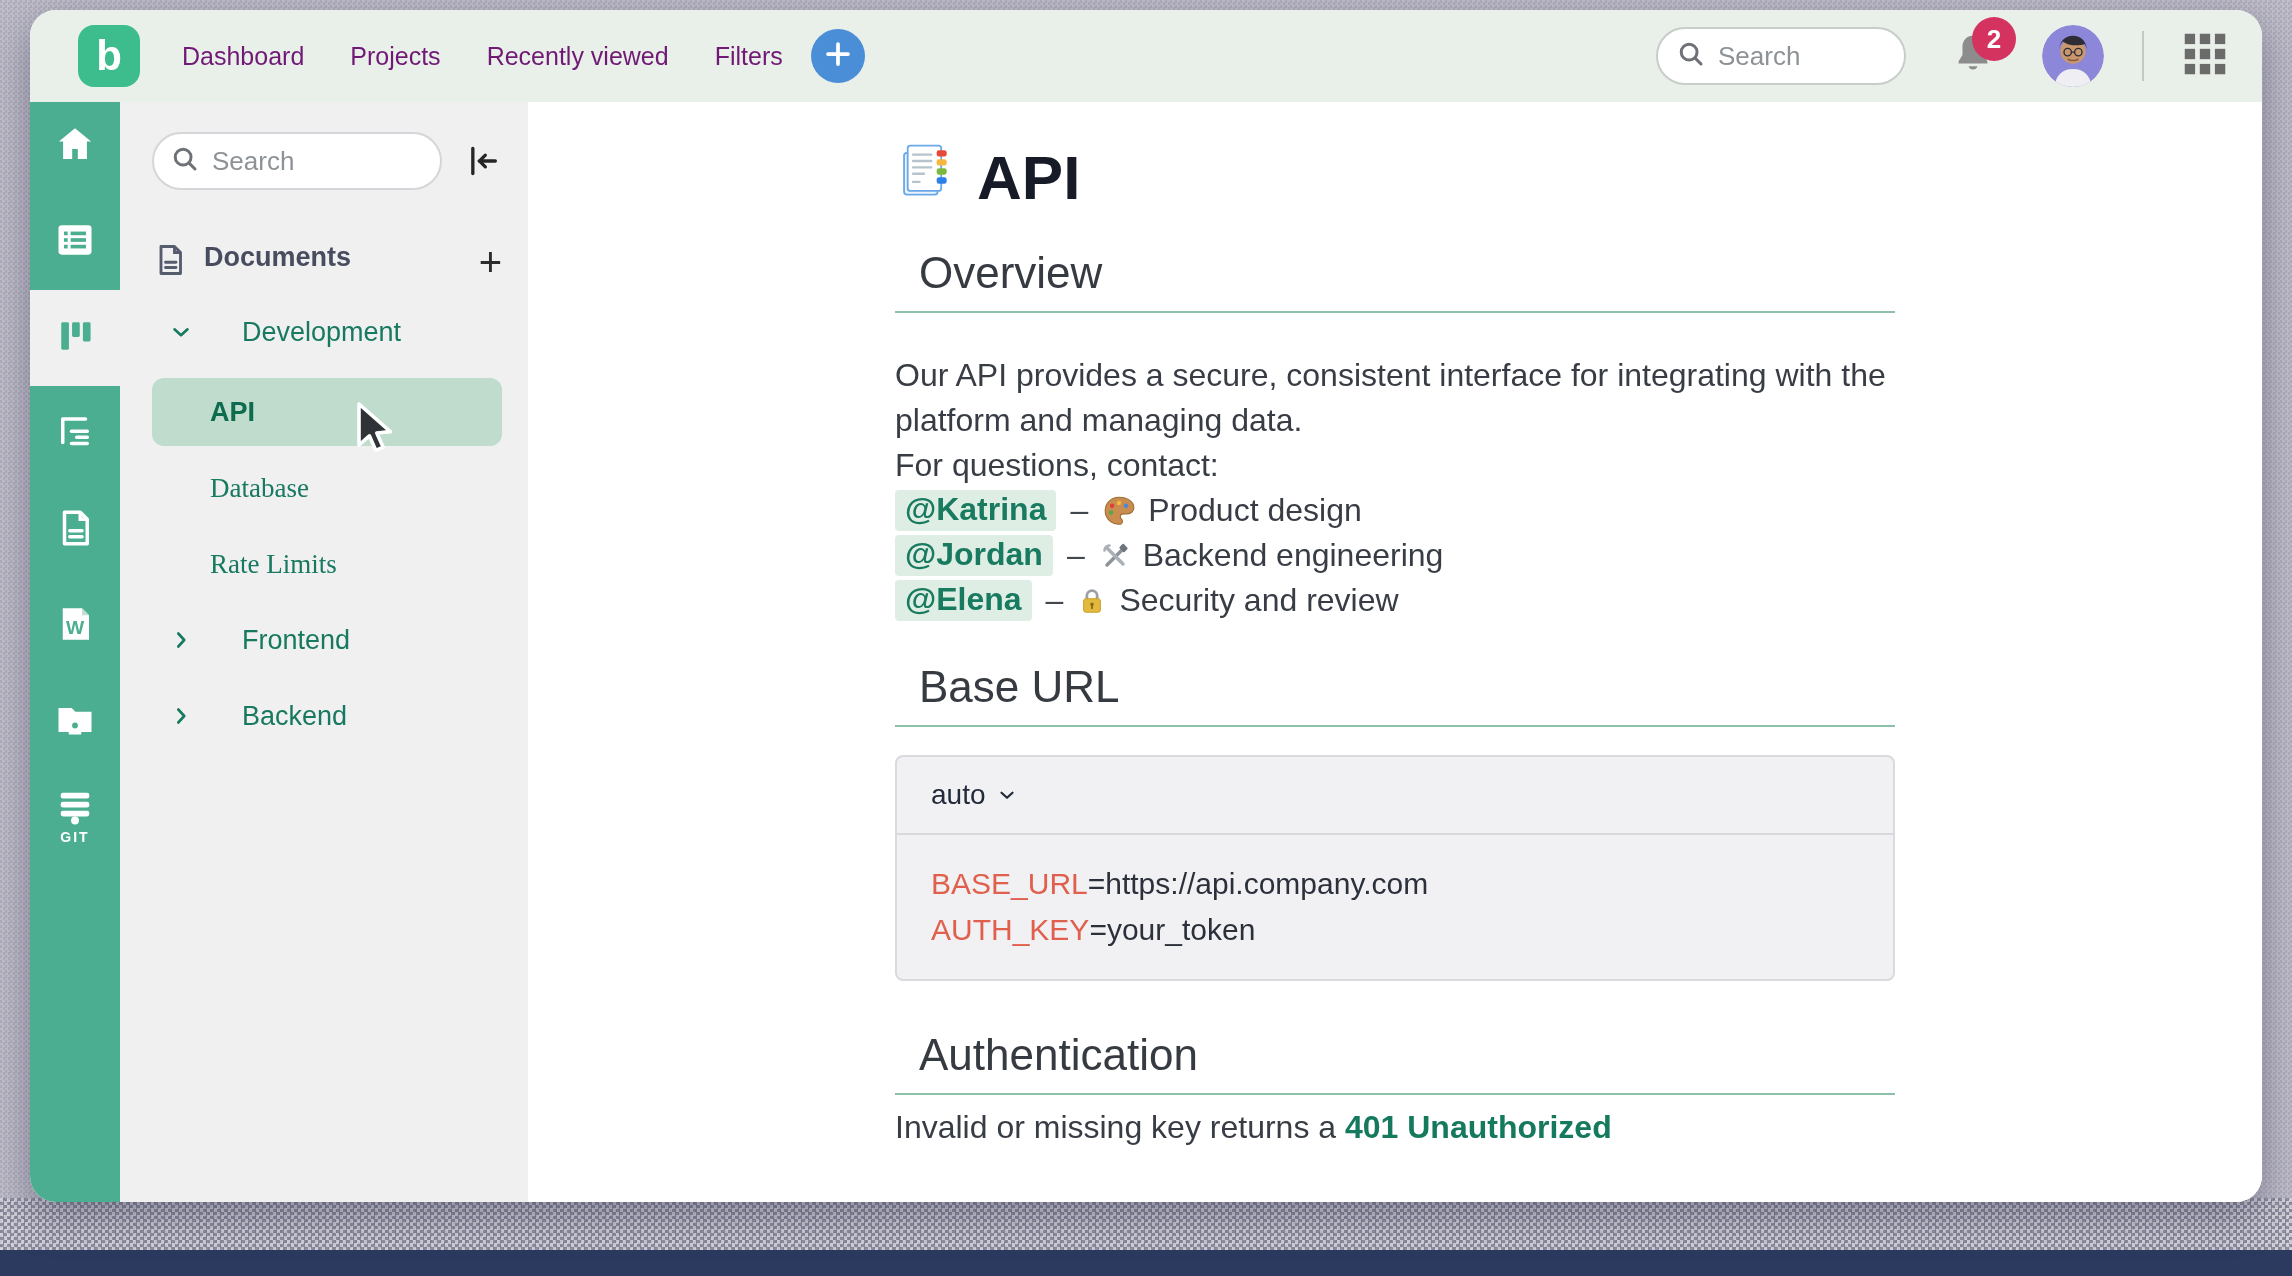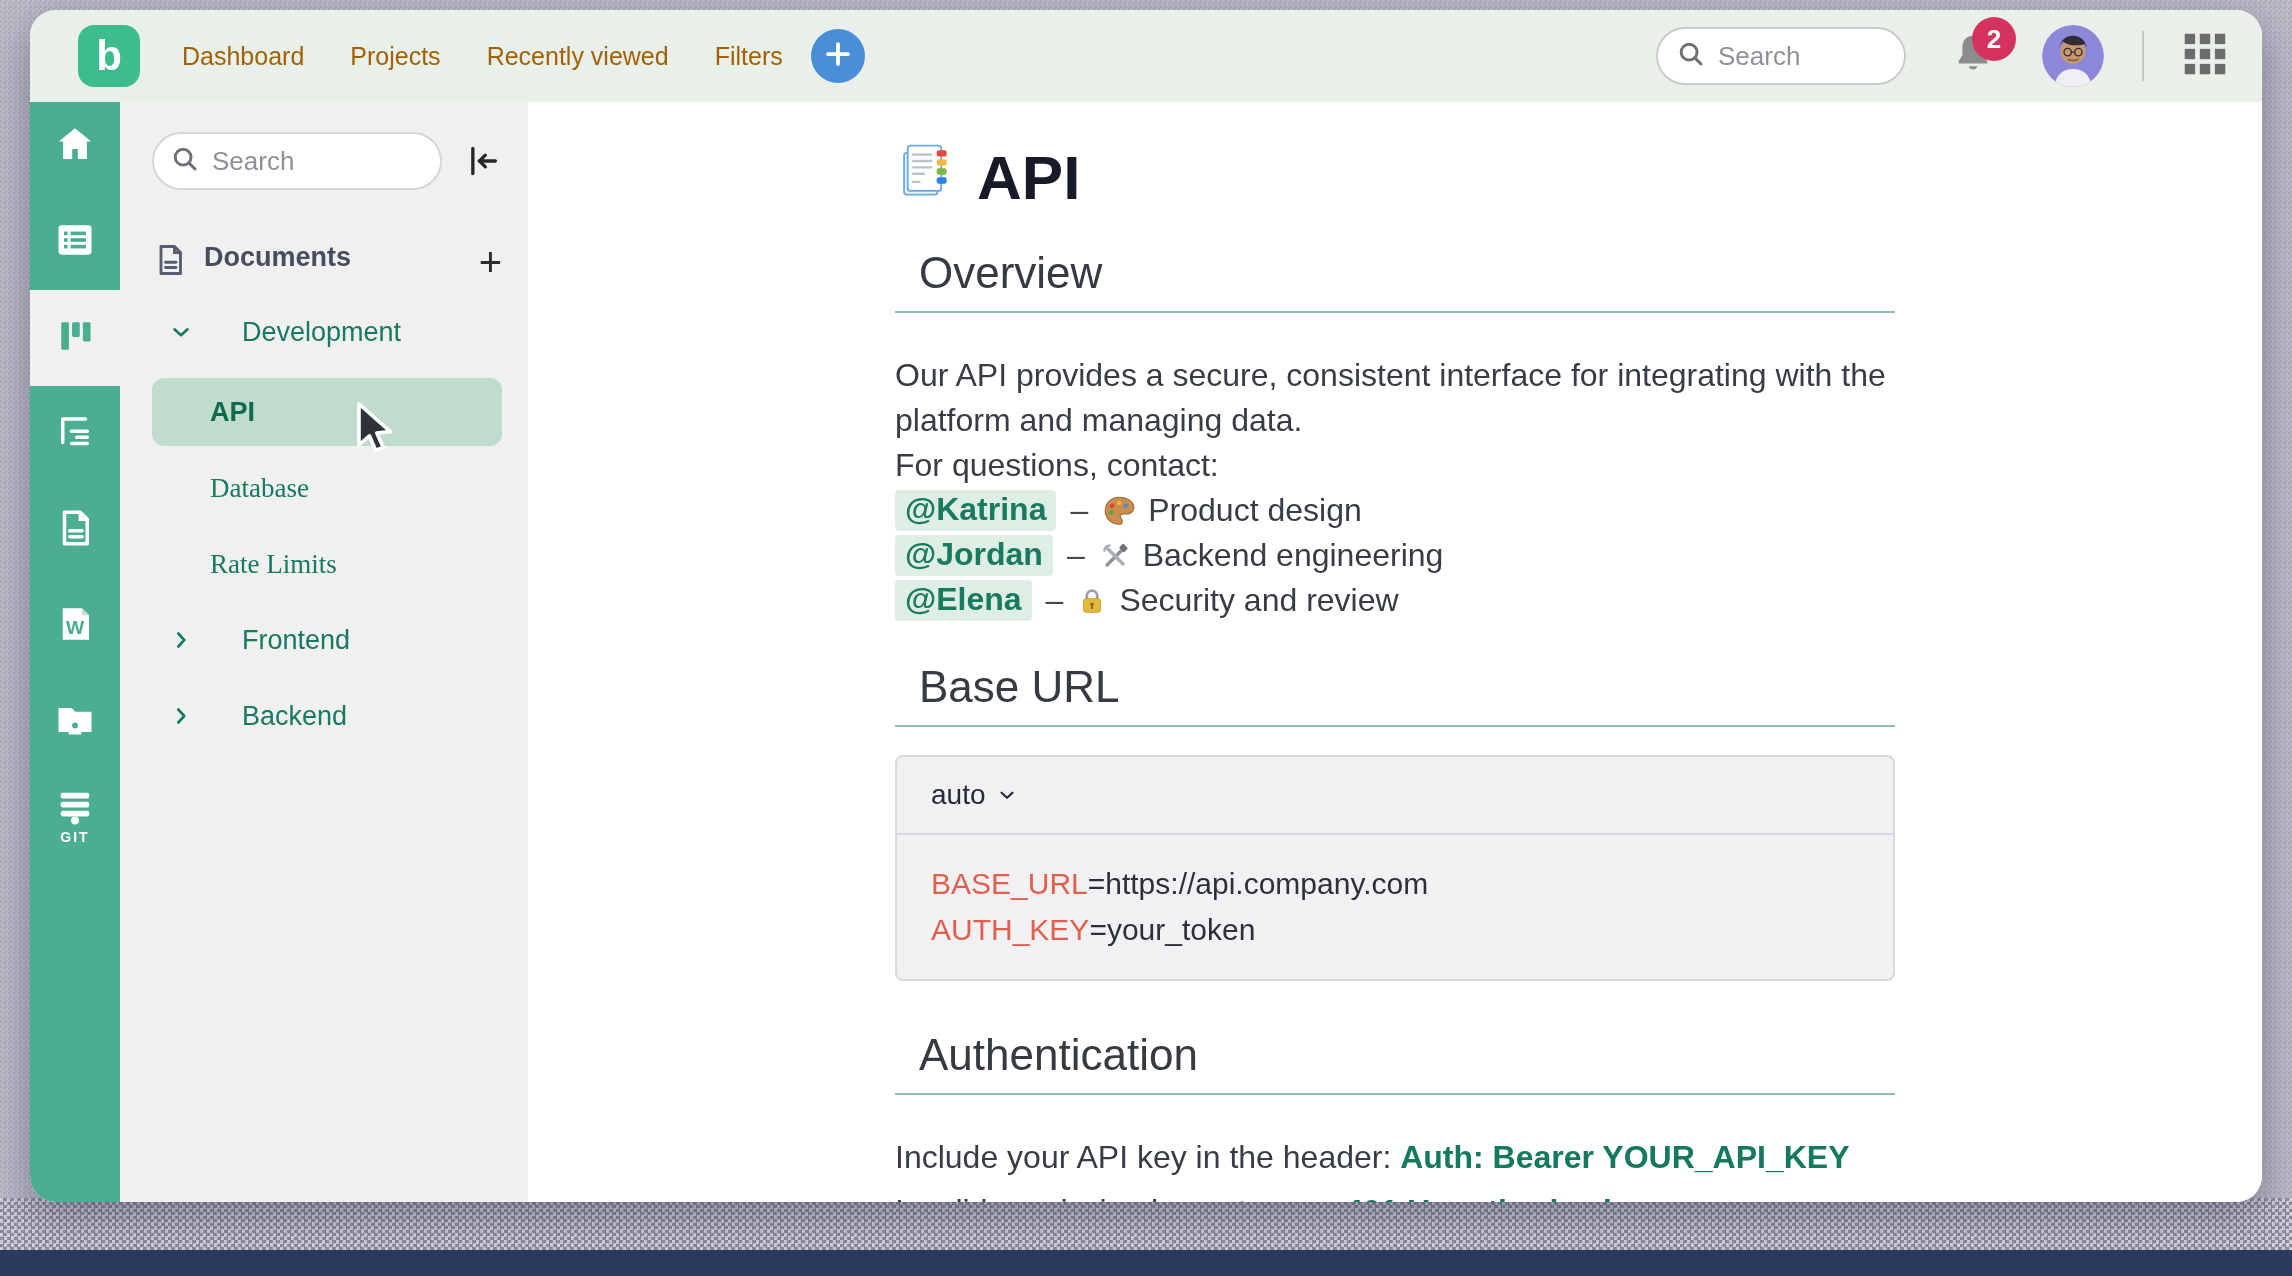--- a/index.html
+++ b/index.html
@@ -28,21 +28,21 @@
     background:#fff; border-radius:26px; overflow:hidden;
     box-shadow:0 14px 40px rgba(50,50,80,.45);
   }
 
   
   .topbar { height:92px; background:#e9efe9; display:flex; align-items:center; padding:0 30px 0 48px; }
   .logo { width:62px; height:62px; border-radius:16px; background:#3dbd8d; color:#fff;
           display:flex; align-items:center; justify-content:center;
           font-size:42px; font-weight:bold; margin-right:42px; cursor:pointer; }
   .topnav { display:flex; align-items:center; gap:46px; }
-  .topnav .nav-item { font-size:25px; color:#a16207; cursor:pointer; white-space:nowrap; }
+  .topnav .nav-item { font-size:25px; color:#701a75; cursor:pointer; white-space:nowrap; }
   .plus-circle { width:54px; height:54px; border-radius:50%; background:#4a8ed8; margin-left:28px;
                  display:flex; align-items:center; justify-content:center; cursor:pointer; }
   .top-spacer { flex:1; }
   .search-pill { display:flex; align-items:center; gap:12px; background:#fff;
                  border:2px solid #c9cdc9; border-radius:30px; height:58px; width:250px; padding:0 18px; }
   .search-pill input { border:none; outline:none; background:transparent; font-size:26px; width:100%;
                        font-family:inherit; color:#3c444d; }
   .search-pill input::placeholder { color:#8d9296; }
   .bell-wrap { position:relative; margin-left:44px; cursor:pointer; }
   .badge { position:absolute; top:-14px; right:-20px; width:44px; height:44px; border-radius:50%;
@@ -431,23 +431,20 @@
               <span class="code-key">BASE_URL</span><span class="code-rest">=https://api.company.com</span>
             </div>
             <div class="code-line">
               <span class="code-key">AUTH_KEY</span><span class="code-rest">=your_token</span>
             </div>
           </div>
         </div>
 
         <h2 class="sec auth">Authentication</h2>
         <hr class="rule">
-        <p class="auth-p auth-p1">
-          <span>Include your API key in the header: </span><span class="inline-code">Auth: Bearer YOUR_API_KEY</span>
-        </p>
         <p class="auth-p auth-p2">
           <span>Invalid or missing key returns a </span><span class="inline-code">401 Unauthorized</span>
         </p>
       </div>
     </main>
   </div>
 </div>
 
 <div class="cursor">
   <svg width="56" height="60" viewBox="0 0 28 30">

